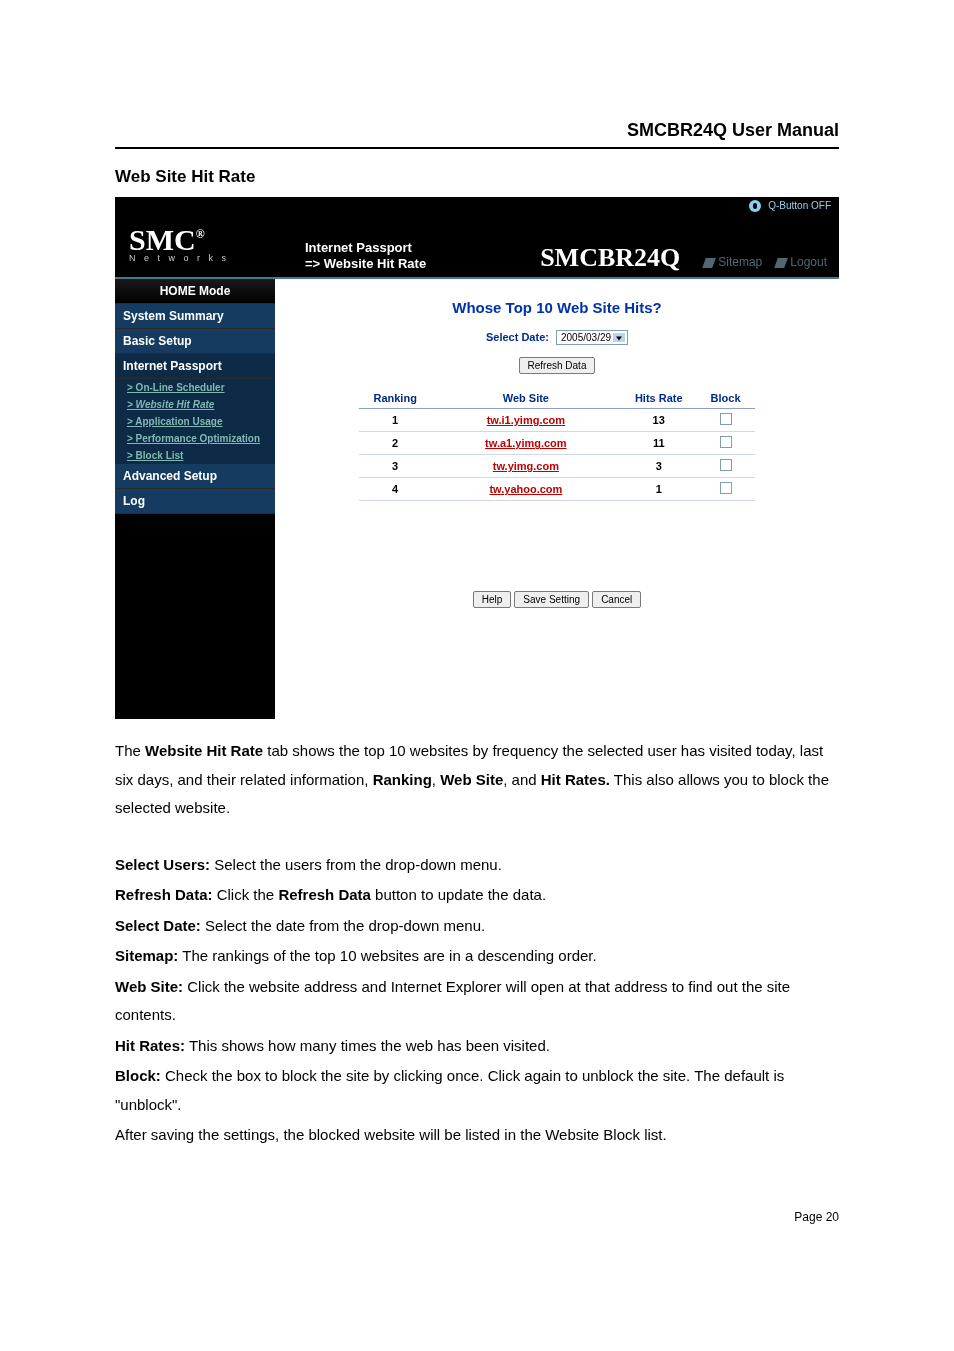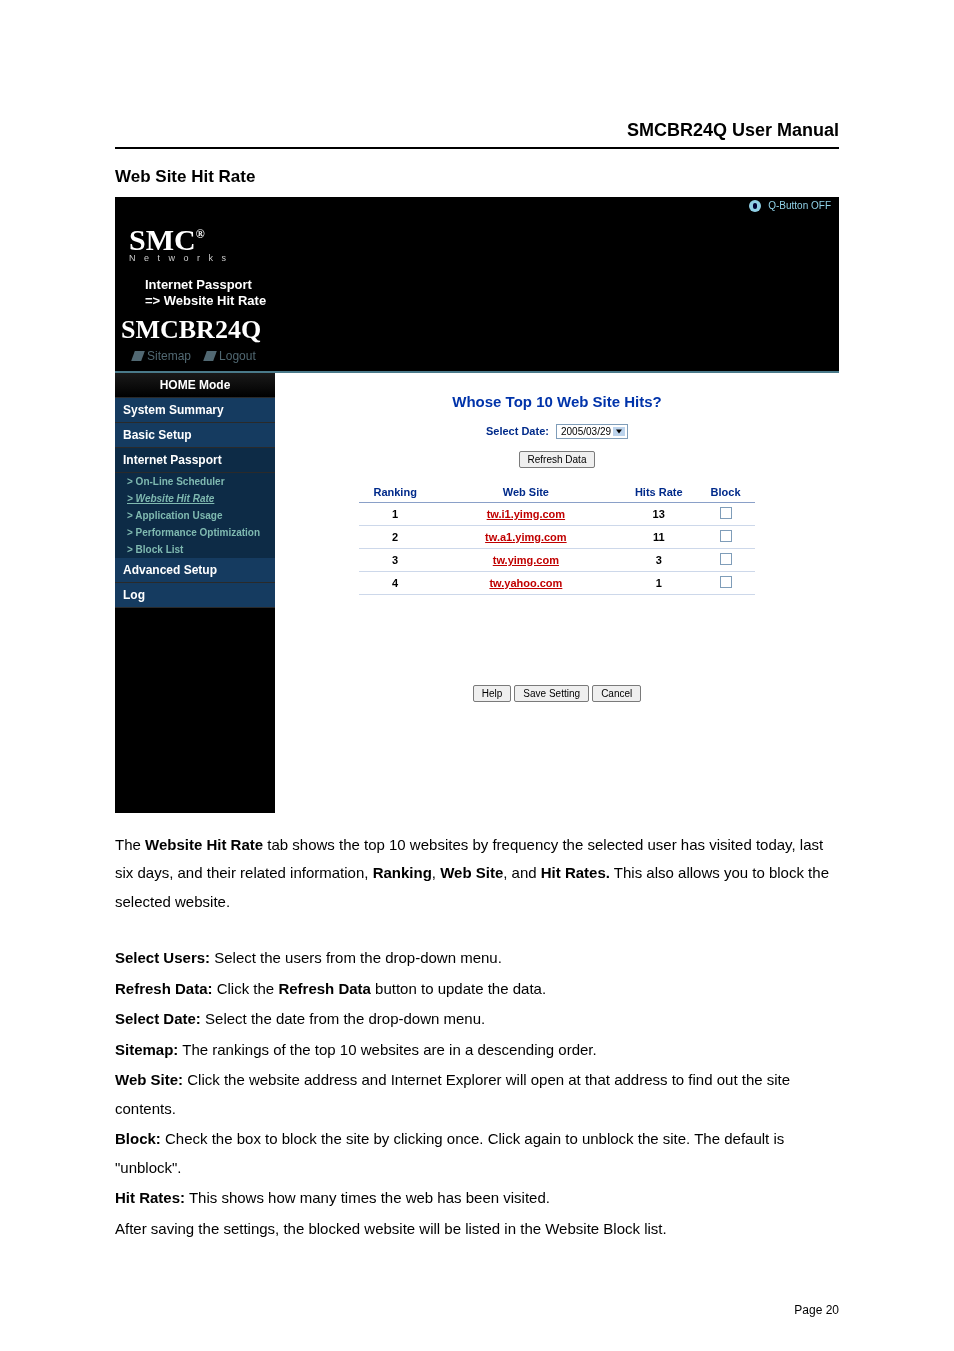--- a/index.html
+++ b/index.html
@@ -7,41 +7,41 @@
   .page { width: 954px; margin: 0 auto; padding: 120px 115px 40px 115px; }
   .manual-title { text-align: right; font-weight: bold; font-size: 18px; padding-bottom: 6px; }
   .hr-top { border: none; border-top: 2px solid #000; margin-bottom: 18px; }
   .section-title { font-weight: bold; font-size: 17px; margin-bottom: 10px; }
 
   
   .router-ui { width: 100%; background: #000; color: #fff; font-family: Arial, sans-serif; font-size: 11px; position: relative; }
   .qbutton-bar { background: #000; text-align: right; padding: 3px 8px; color: #8fd0e6; font-size: 10px; }
   .qbutton-bar .dot { display:inline-block; width:12px; height:12px; border-radius:50%; background:#8fd0e6; vertical-align:middle; margin-right:4px; position:relative; }
   .qbutton-bar .dot::after{content:""; position:absolute; left:4px; top:3px; width:4px; height:6px; background:#003; border-radius:2px;}
-  .header-row { display:flex;flex-direction:column; }
+  .header-row { display:flex; }
   .logo-cell { width:160px; padding:8px 10px 14px 14px; background:#000; }
   .logo-main { font-family: "Times New Roman", serif; font-size: 30px; font-weight: bold; letter-spacing: 0px; color:#fff; }
   .logo-main sup{ font-size:12px; vertical-align: top; position: relative; top: 4px;}
   .logo-sub { font-size:9px; letter-spacing:3px; color:#ccc; margin-top:-4px; }
   .breadcrumb-cell { flex:1; display:flex; align-items:flex-end; padding:0 6px 6px 30px; }
   .breadcrumb-text { color:#fff; font-size:13px; line-height:1.2; }
   .breadcrumb-text .b1{ font-weight:bold; display:block;}
   .breadcrumb-text .b2{ font-weight:bold; display:block;}
   .product-cell { display:flex; align-items:flex-end; padding:0 6px 4px 6px; }
   .product-name { font-family:"Times New Roman", serif; font-size:26px; font-weight:bold; color:#fff; }
   .links-cell { display:flex; align-items:flex-end; gap:14px; padding:0 12px 8px 18px; color:#516872; font-size:12px; }
   .links-cell .slash{ display:inline-block; width:10px; height:10px; background:#516872; transform: skewX(-20deg); margin-right:4px; vertical-align:middle;}
   .nav-border { height:2px; background:#4a7a8a; }
 
   .body-row { display:flex; min-height: 440px; }
   .sidebar { width:160px; background:#000; }
   .side-item { padding:5px 8px; font-weight:bold; font-size:12px; color:#fff; background:linear-gradient(#1a1a1a,#000); border-bottom:1px solid #2a2a2a; cursor:pointer;}
   .side-item.blue { background:#153b60; }
   .side-item.sel { background:#0d2b46; }
-  .side-sub { padding:3px 8px 3px 12px; font-size:10px; color:#7fb9b0; background:#0d2b46; cursor:pointer; font-weight:bold;}
+  .side-sub { padding:3px 8px 3px 12px; font-size:10px; color:#7fb9b0; background:#0d2b46; cursor:pointer; font-weight:bold;text-decoration:underline;}
   .side-sub.active { text-decoration: underline; font-style: italic; }
 
   .content { flex:1; background:#fff; color:#000; padding:14px 22px 20px 22px; }
   .content-title { color:#0033aa; font-weight:bold; font-size:15px; text-align:center; margin:6px 0 14px 0;}
   .filter-row { text-align:center; font-size:11px; margin-bottom:4px; }
   .filter-row .lbl{ color:#002a8a; font-weight:bold; margin-right:4px;}
   .fake-select{ display:inline-block; border:1px solid #7f9db9; background:#fff; color:#000; font-size:10px; padding:1px 16px 1px 4px; position:relative; text-align:left;}
   .fake-select::after{ content:""; position:absolute; right:2px; top:2px; width:12px; height:calc(100% - 4px); background:#bcd3ec; }
   .fake-select::before{ content:""; position:absolute; right:5px; top:50%; width:0; height:0; border-left:3px solid transparent; border-right:3px solid transparent; border-top:4px solid #000; z-index:2; transform:translateY(-40%);}
   .refresh-wrap{ text-align:center; margin:12px 0 14px 0;}
@@ -183,22 +183,22 @@
     <p>
       <b>Select Date:</b><span> Select the date from the drop-down menu.</span>
     </p>
     <p>
       <b>Sitemap:</b><span> The rankings of the top 10 websites are in a descending order.</span>
     </p>
     <p>
       <b>Web Site:</b><span> Click the website address and Internet Explorer will open at that address to find out the site contents.</span>
     </p>
     <p>
+      <b>Hit Rates:</b><span> This shows how many times the web has been visited.</span>
+    </p>
+    <p>
       <b>Block:</b><span> Check the box to block the site by clicking once. Click again to unblock the site. The default is "unblock".</span>
-    </p>
-    <p>
-      <b>Hit Rates:</b><span> This shows how many times the web has been visited.</span>
     </p>
     <p>After saving the settings, the blocked website will be listed in the Website Block list.</p>
   </div>
 
   <div class="page-num">Page 20</div>
 </div>
 
 </body></html>

